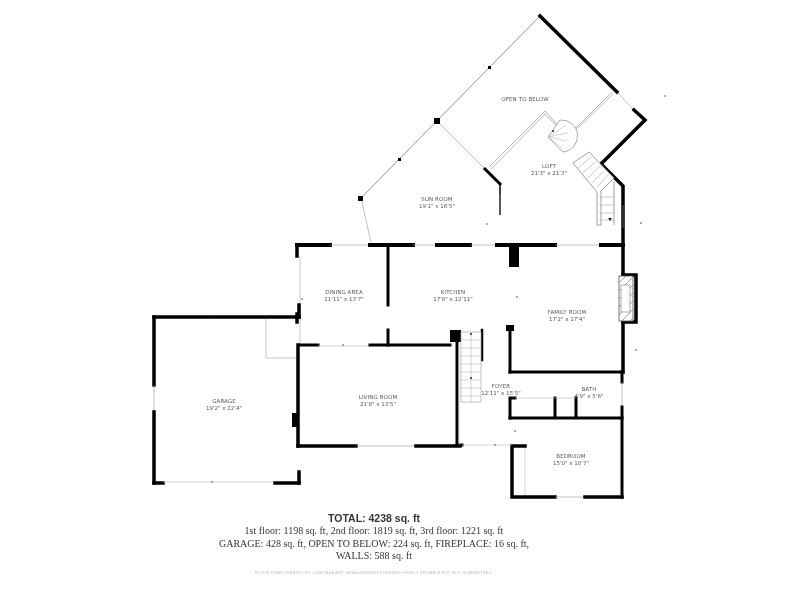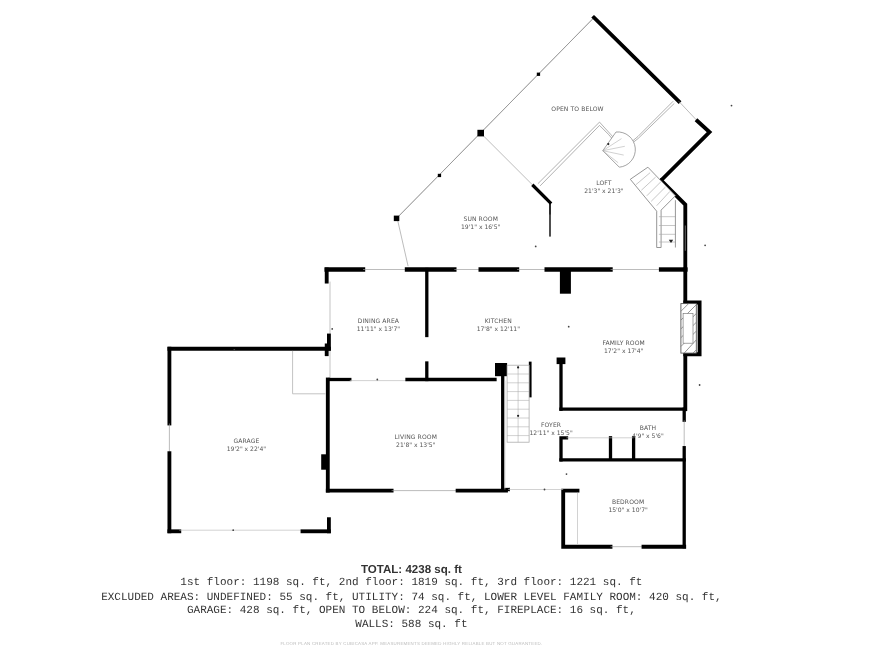--- a/index.html
+++ b/index.html
@@ -2,21 +2,21 @@
 <html><head>
 <meta charset="utf-8">
 <style>
   html, body { margin: 0; padding: 0; background: #ffffff; }
   body { width: 800px; height: 600px; position: relative; overflow: hidden; font-family: "DejaVu Sans", sans-serif; }
   #plan { position: absolute; left: 0; top: 0; width: 800px; height: 600px; }
   .room-name { font-family: "DejaVu Sans", sans-serif; font-size: 5.5px; fill: #555; text-anchor: middle; letter-spacing: 0.1px; }
   .room-dim  { font-family: "DejaVu Sans", sans-serif; font-size: 5.5px; fill: #555; text-anchor: middle; }
   .footer { position: absolute; left: 0; top: 512px; width: 748px; text-align: center; color: #333; }
   .footer .total { font-family: "Liberation Sans", sans-serif; font-weight: bold; font-size: 10.5px; line-height: 13px; }
-  .footer .line { font-family: Liberation Mono, monospace; font-size: 10px; line-height: 12.5px; }
+  .footer .line { font-family: Liberation Serif, serif; font-size: 10px; line-height: 12.5px; }
   .footer .disclaimer { font-family: "Liberation Sans", sans-serif; font-size: 4px; color: #bbb; margin-top: 7px; letter-spacing: 0.2px; }
   .wall { stroke: #000; stroke-linecap: square; fill: none; }
   .thin { stroke: #bbb; fill: none; }
   .win { stroke: #999; fill: #eee; stroke-width: 0.6; }
   .rail { stroke: #999; fill: none; stroke-width: 0.7; }
   .dot { fill: #444; }
 </style>
 </head>
 <body>
 
@@ -211,17 +211,16 @@
   </g>
   <g>
     <text class="room-name" x="571" y="458">BEDROOM</text>
     <text class="room-dim" x="571" y="465">15'0" x 10'7"</text>
   </g>
 </svg>
 
 <div class="footer">
   <div class="total">TOTAL: 4238 sq. ft</div>
   <div class="line">1st floor: 1198 sq. ft, 2nd floor: 1819 sq. ft, 3rd floor: 1221 sq. ft</div>
-  <div class="line">EXCLUDED AREAS: UNDEFINED: 55 sq. ft, UTILITY: 74 sq. ft, LOWER LEVEL FAMILY ROOM: 420 sq. ft,</div>
   <div class="line">GARAGE: 428 sq. ft, OPEN TO BELOW: 224 sq. ft, FIREPLACE: 16 sq. ft,</div>
   <div class="line">WALLS: 588 sq. ft</div>
   <div class="disclaimer">FLOOR PLAN CREATED BY CUBICASA APP. MEASUREMENTS DEEMED HIGHLY RELIABLE BUT NOT GUARANTEED.</div>
 </div>
 
 </body></html>

